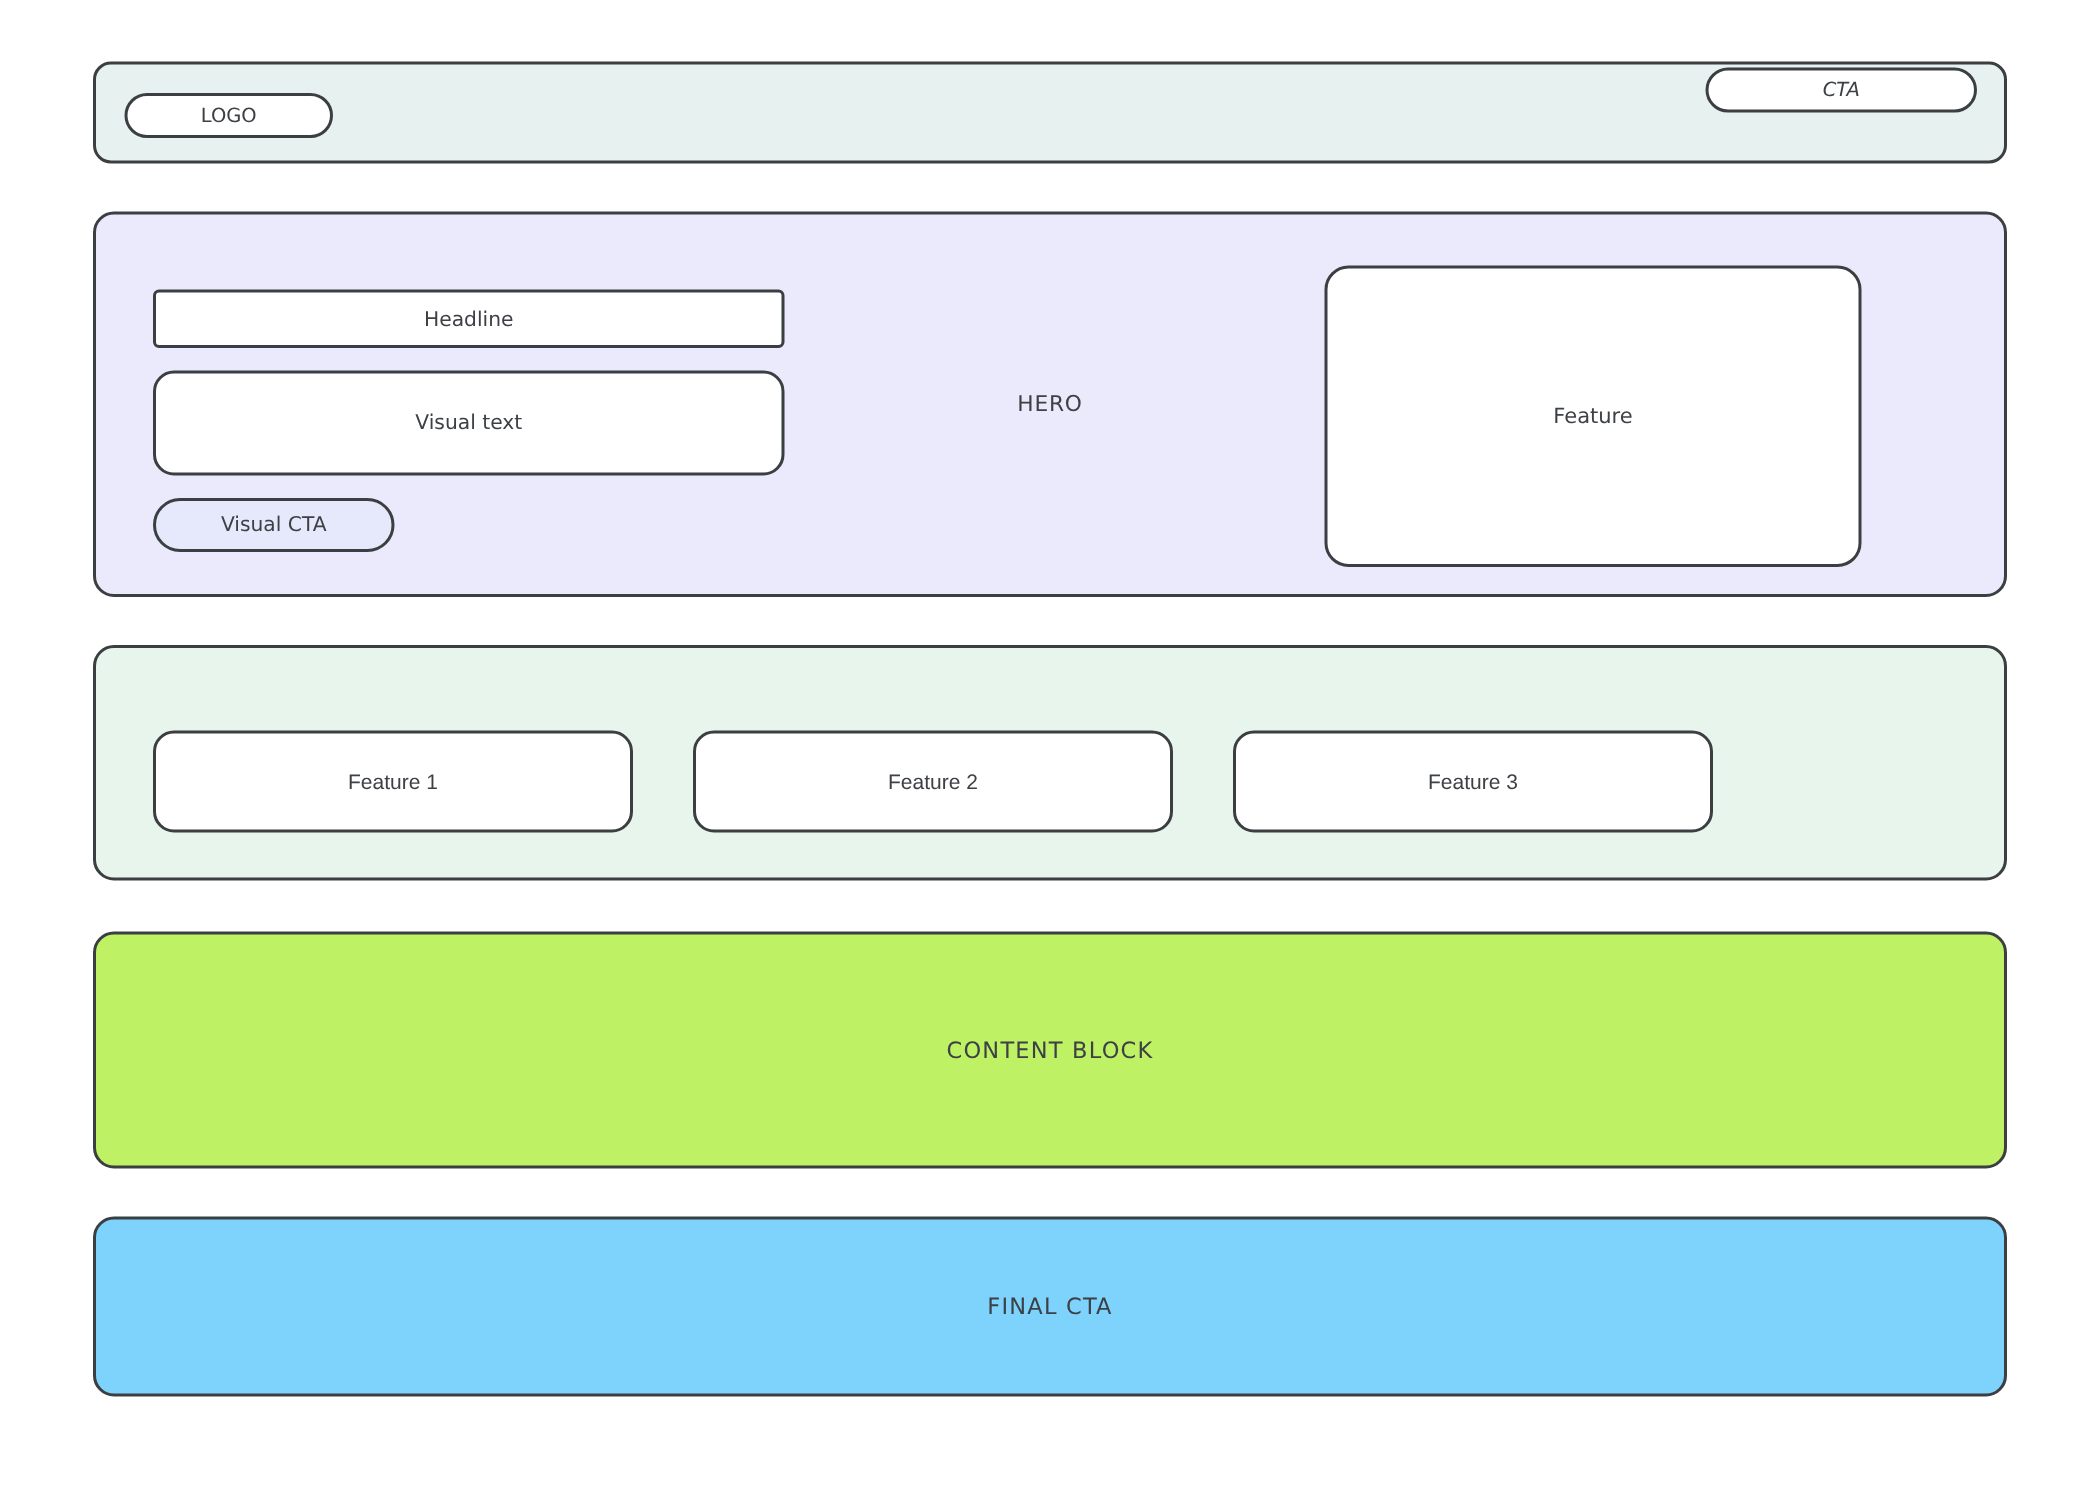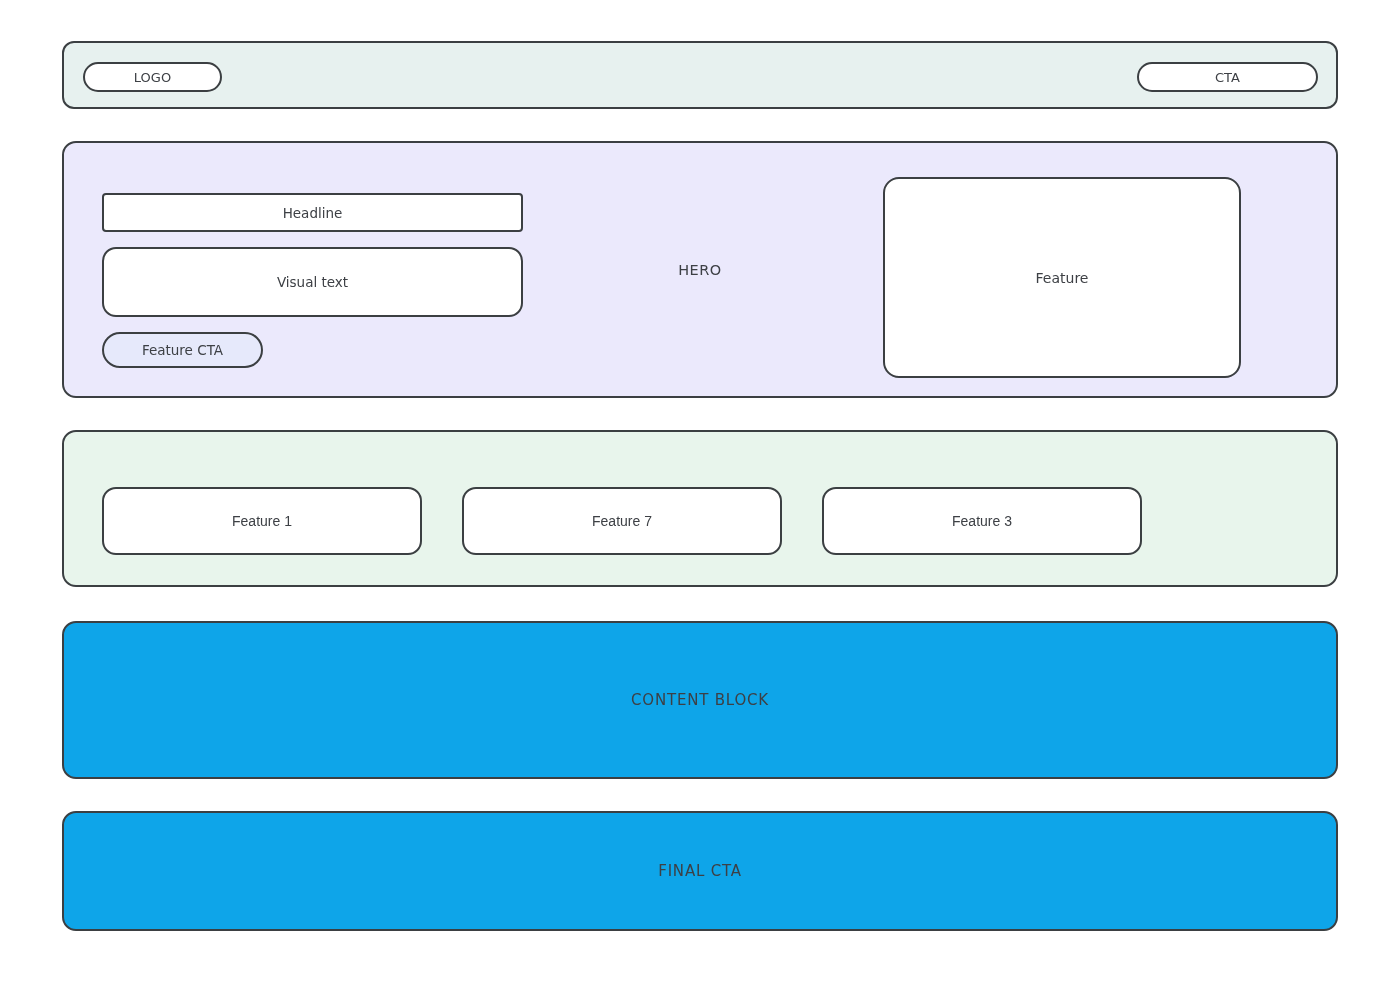--- a/index.html
+++ b/index.html
@@ -36,21 +36,21 @@
     border: 2px solid #3b3f42;
     border-radius: 15px;
     background: #ffffff;
     box-sizing: border-box;
     display: flex;
     align-items: center;
     justify-content: center;
     font-size: 13px;
   }
   .logo-pill  { left: 19px;  top: 19px; width: 139px; }
-  .cta-pill   { right: 18px; top: 19px; width: 181px; }
+  .cta-pill   { right: 18px; top: 2px; width: 181px; font-style: italic; }
   
   .hero {
     top: 141px;
     height: 257px;
     border-radius: 14px;
     background: #ebe9fc;
   }
   .wirebox {
     position: absolute;
     background: #ffffff;
@@ -151,40 +151,40 @@
 
   <div class="section hero" style="background: rgb(235, 233, 252);">
     <div class="hero-label">HERO</div>
     <div class="wirebox headline-box">
       <span>Headline</span>
     </div>
     <div class="wirebox intro-box">
       <span>Visual text</span>
     </div>
     <div class="primary-cta" style="background: rgb(230, 233, 251);">
-      <span>Feature CTA</span>
+      <span>Visual CTA</span>
     </div>
     <div class="wirebox visual-box">
       <span>Feature</span>
     </div>
   </div>
 
   <div class="section features" style="background: rgb(232, 245, 236);">
     <div class="feature-card feature-1">
       <span>Feature 1</span>
     </div>
     <div class="feature-card feature-2">
-      <span>Feature 7</span>
+      <span>Feature 2</span>
     </div>
     <div class="feature-card feature-3">
       <span>Feature 3</span>
     </div>
   </div>
 
-  <div class="section content-block" style="background: #0ea5e9; text-decoration: underline;">
+  <div class="section content-block" style="background: #bef264; text-decoration: underline;">
     <div class="band-label">CONTENT BLOCK</div>
   </div>
 
-  <div class="section final-cta" style="background: #0ea5e9;">
+  <div class="section final-cta" style="background: #7dd3fc;">
     <div class="band-label">FINAL CTA</div>
   </div>
 
 </div>
 
 </body></html>

